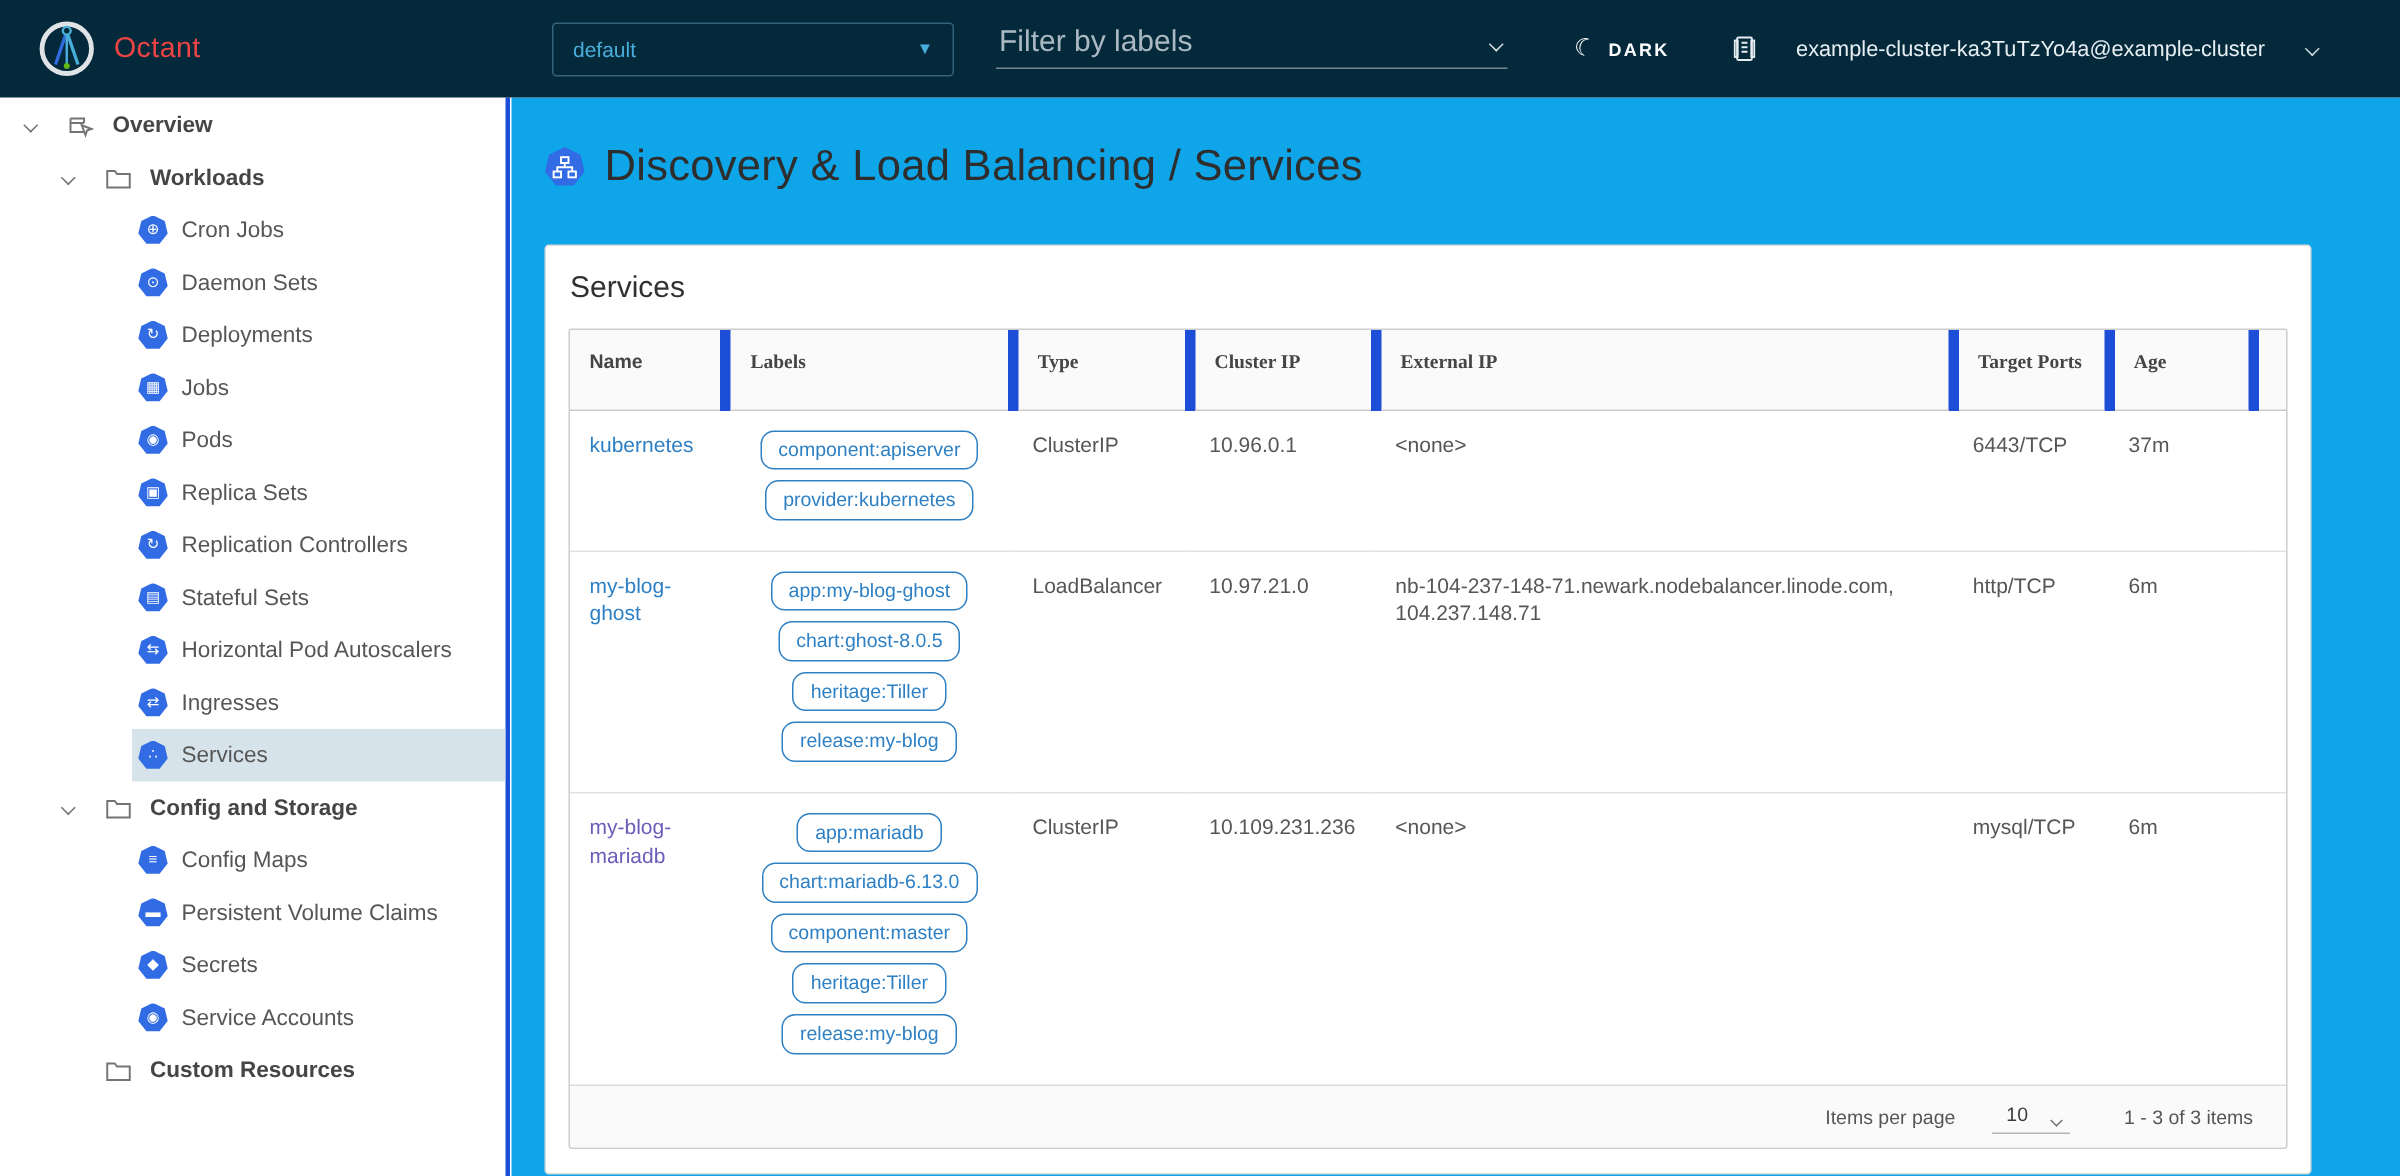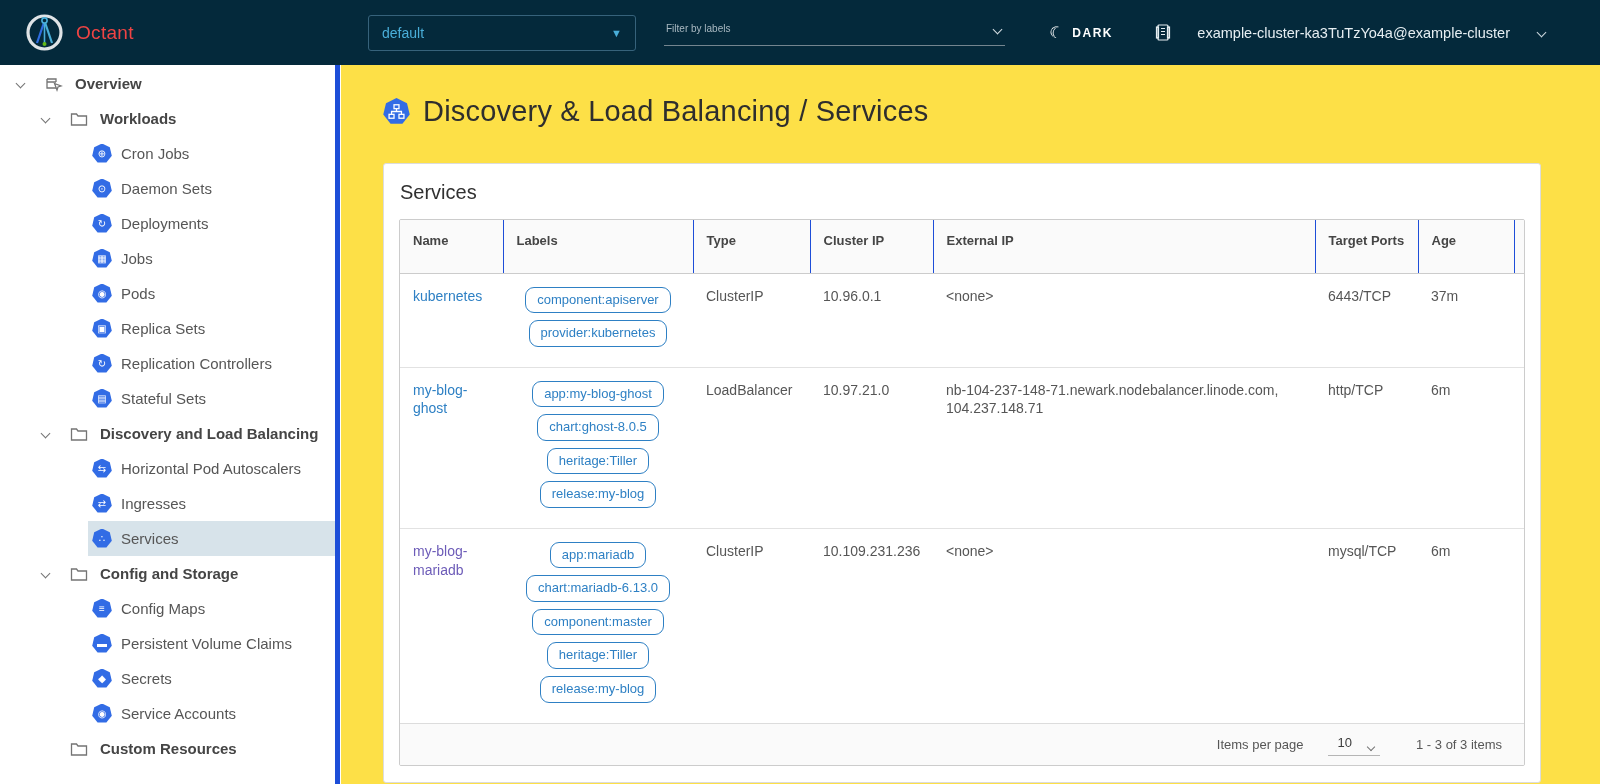--- a/index.html
+++ b/index.html
@@ -11,70 +11,70 @@
   .hd { position:absolute; left:0; top:0; width:1600px; height:65px; background:#04293b; z-index:10; }
   .hd-logo { position:absolute; left:26px; top:14px; width:37px; height:37px; }
   .hd-appname { position:absolute; left:76px; top:0; height:65px; display:flex; align-items:center;
                 color:#ef4444; font-size:19px; letter-spacing:.3px; }
   .ns-select { position:absolute; left:368px; top:15px; width:268px; height:36px;
                border:1px solid #36627b; border-radius:3px; display:flex; align-items:center;
                justify-content:space-between; padding:0 13px; color:#49aed9; font-size:14px; cursor:pointer; }
   .ns-caret { color:#49aed9; font-size:11px; }
   .flt { position:absolute; left:664px; top:18px; width:341px; height:30px; }
   .flt input { width:100%; height:28px; background:transparent; border:none; outline:none;
-               border-bottom:1px solid #74858f; color:#bef264; font-size:10px;
+               border-bottom:1px solid #74858f; color:#bef264; font-size:20px;
                font-family:"Liberation Sans", sans-serif; padding:0 24px 6px 2px; }
   .flt input::placeholder { color:#a9b8c1; }
   .flt .cv { position:absolute; right:4px; top:8px; color:#d4dde2; }
   .dark-toggle { position:absolute; left:1049px; top:0; height:65px; display:flex; align-items:center;
                  gap:9px; color:#fff; cursor:pointer; }
   .moon { font-size:16px; line-height:1; transform:rotate(15deg); }
   .dark-label { font-size:12px; font-weight:700; letter-spacing:1.5px; }
   .ctx { position:absolute; right:55px; top:0; height:65px; display:flex; align-items:center; gap:26px;
          color:#e6eef2; font-size:14.5px; cursor:pointer; }
   .ctx .cv { color:#cdd8de; margin-left:2px; }
 
   .cv { display:inline-block; width:7px; height:7px; border-right:1.6px solid currentColor;
         border-bottom:1.6px solid currentColor; transform:rotate(45deg); }
 
   
   .sb { position:absolute; left:0; top:65px; width:340px; bottom:0; background:#fff;
-        border-right:5px solid #1d4ed8; padding-top:1px; overflow:hidden; }
+        border-right:3px solid #1d4ed8; padding-top:1px; overflow:hidden; }
   .nav-row { height:35px; display:flex; align-items:center; font-size:15px; color:#565656; cursor:pointer; }
   .nav-row .chev-box { width:16px; margin-right:17px; display:flex; justify-content:center; color:#747474; }
   .lvl1 { padding-left:12px; }
   .lvl2 { padding-left:37px; }
   .lvl3 { margin-left:88px; padding-left:4px; }
   .lvl3.selected { background:#d7e3ea; }
   .nav-label { margin-left:12px; white-space:nowrap; }
   .lvl3 .nav-label { margin-left:9px; }
   .b .nav-label { font-weight:700; color:#454545; }
   .nav-ic { width:18px; height:18px; display:flex; align-items:center; justify-content:center; color:#747474; }
   .hept { width:20px; height:20px; flex:0 0 20px; background:#326ce5; display:flex; align-items:center;
           justify-content:center;
           clip-path:polygon(50% 0%,89% 19%,99% 61%,72% 95%,28% 95%,1% 61%,11% 19%); }
   .hg { color:#fff; font-size:10px; line-height:1; }
 
   
-  .main { position:absolute; left:341px; top:65px; right:0; bottom:0; background:#fde047;
-          padding:30px 59px 0 42px; overflow:hidden; }
+  .main { position:absolute; left:341px; top:65px; right:0; bottom:0; background:#0ea5e9;
+          padding:30px 59px 0 22px; overflow:hidden; }
   .pg-title { display:flex; align-items:center; gap:13px; }
   .pg-title h1 { font-size:29px; font-weight:400; color:#2e2e2e; letter-spacing:.2px; }
   .title-ic { width:27px; height:27px; flex:0 0 27px; }
 
   .card { margin-top:35px; border:1px solid #dcdcdc; border-radius:3px; padding:0 15px 16px; background:#fff; }
   .card-title { font-size:20px; font-weight:400; color:#313131; padding:17px 1px 15px; }
 
   .grid { border:1px solid #ccc; border-radius:2px; overflow:hidden; }
   table { border-collapse:collapse; table-layout:fixed; width:100%; }
   col.c-name{width:103px} col.c-labels{width:190px} col.c-type{width:117px} col.c-cip{width:123px}
   col.c-eip{width:382px} col.c-tp{width:103px} col.c-age{width:96px} col.c-fill{width:21px}
   thead th { background:#fafafa; text-align:left; vertical-align:top; font-size:13px; font-weight:700;
              color:#454545; padding:13px 13px 6px; height:53px; border-bottom:1px solid #ccc; }
-  thead th + th { border-left:1px solid #1d4ed8; }
+  thead th + th { border-left:7px solid #1d4ed8;font-family:Liberation Serif, serif; }
   tbody td { vertical-align:top; padding:13px; font-size:14px; color:#565656; line-height:1.35; }
   tbody tr { border-bottom:1px solid #e2e2e2; }
   tbody tr:last-child { border-bottom:none; }
   a.lnk { color:#2e80c4; text-decoration:none; }
   a.lnk.visited { color:#6d5cb8; }
   .pill-stack { display:flex; flex-direction:column; align-items:center; }
   .pill { border:1px solid #2e80c4; color:#2e80c4; border-radius:9px; padding:3px 11px 4px;
           font-size:13px; margin-bottom:7px; white-space:nowrap; cursor:pointer; }
   .grid-foot { background:#fafafa; border-top:1px solid #dcdcdc; height:42px; display:flex;
                align-items:center; justify-content:flex-end; padding-right:22px;
@@ -202,31 +202,20 @@
         </span>
       <span class="nav-label">Replication Controllers</span>
     </div>
     <div class="nav-row lvl3">
       <span class="hept">
           <span class="hg">▤</span>
         </span>
       <span class="nav-label">Stateful Sets</span>
     </div>
 
-    <div class="nav-row lvl2 b">
-      <span class="chev-box">
-          <span class="cv"></span>
-        </span>
-      <span class="nav-ic">
-        <svg width="18" height="16" viewBox="0 0 18 16" fill="none" stroke="#747474" stroke-width="1.3">
-          <path d="M1.5 3 h5 l1.5 2 h8.5 v9 h-15 z"></path>
-        </svg>
-      </span>
-      <span class="nav-label">Discovery and Load Balancing</span>
-    </div>
 
     <div class="nav-row lvl3">
       <span class="hept">
           <span class="hg">⇆</span>
         </span>
       <span class="nav-label">Horizontal Pod Autoscalers</span>
     </div>
     <div class="nav-row lvl3">
       <span class="hept">
           <span class="hg">⇄</span>

